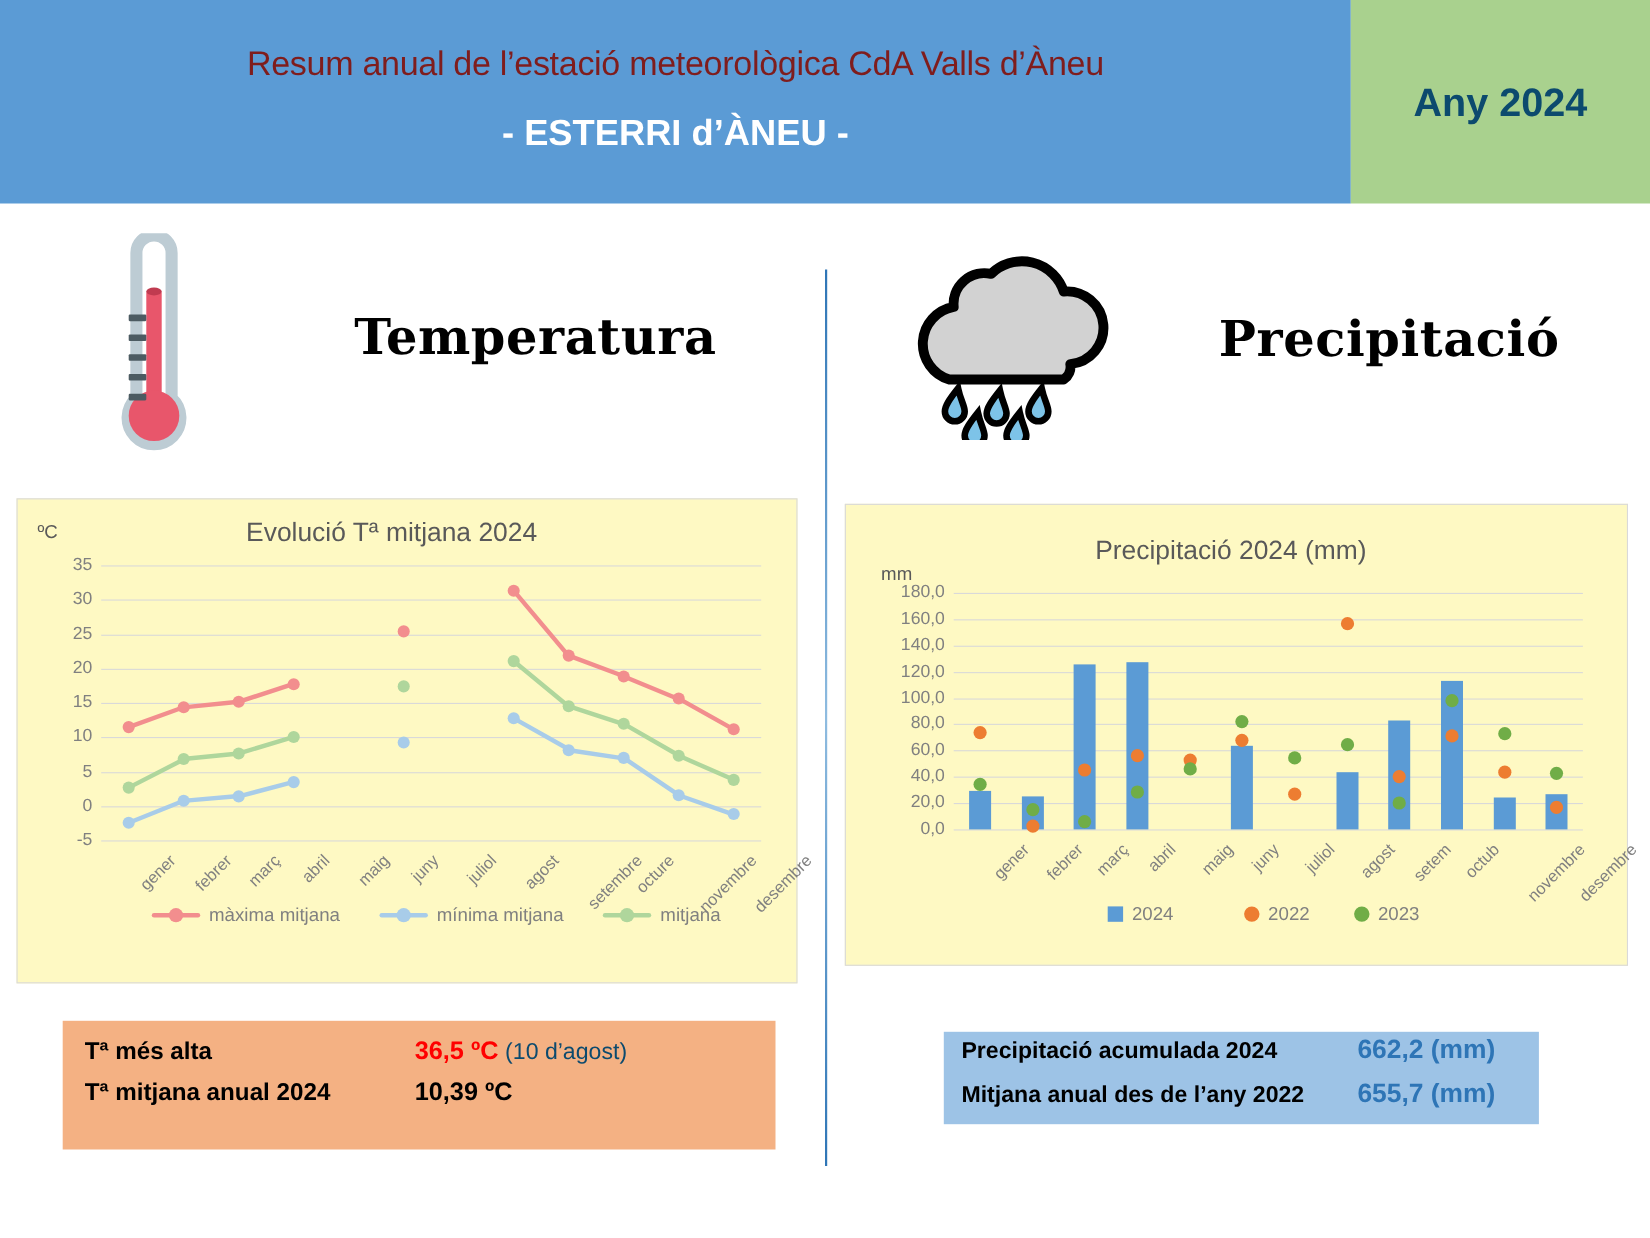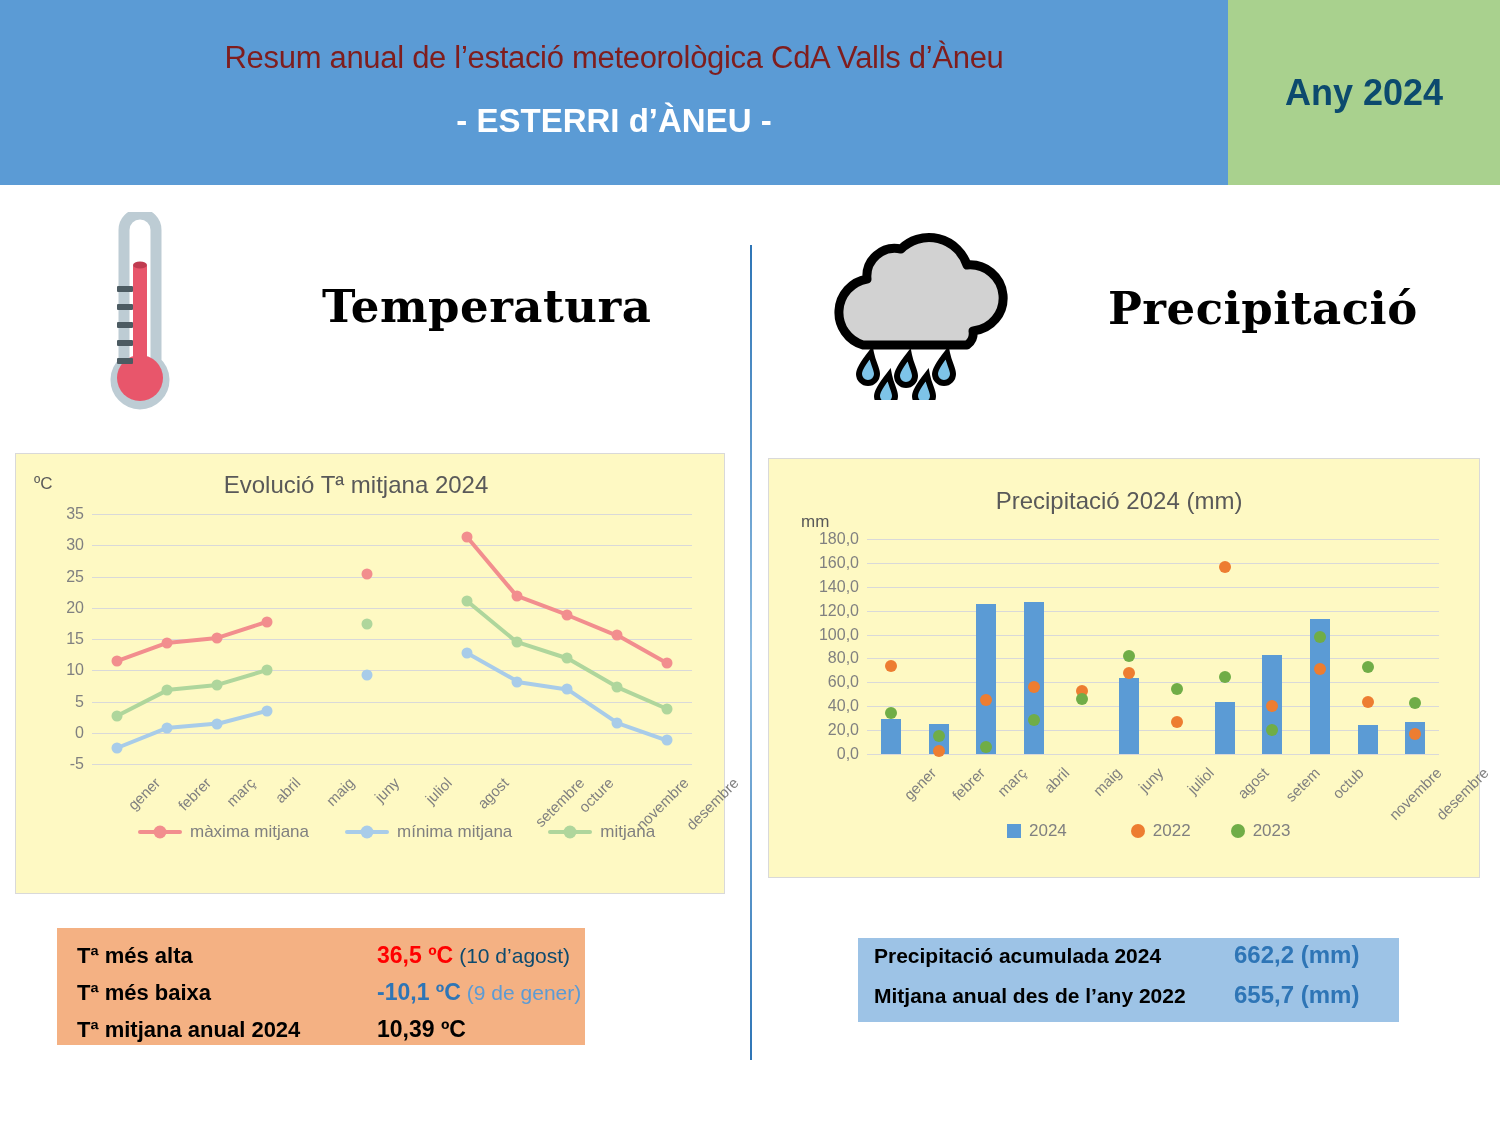--- a/index.html
+++ b/index.html
@@ -99,21 +99,21 @@
     width: 13px; height: 13px; border-radius: 50%;
     transform: translate(-50%, -50%);
   }
   .lg-sq { width: 14px; height: 14px; }
   .lg-dot { width: 14px; height: 14px; border-radius: 50%; }
   .lg-label { color: #808080; font-size: 17px; margin-left: 8px; }
 
   
   .summary { position: absolute; }
   #temp-summary {
-    left: 57px; top: 928px; width: 528px; height: 117px;
+    left: 57px; top: 928px; width: 648px; height: 117px;
     background: #F4B183;
   }
   #prec-summary {
     left: 858px; top: 938px; width: 541px; height: 84px;
     background: #9DC3E6;
   }
   .srow { display: flex; align-items: baseline; }
   .slabel { color: #000000; font-weight: bold; }
   .sval { font-weight: bold; }
   .snote { font-weight: normal; }
@@ -368,25 +368,20 @@
       </div>
   </div>
 
   <div class="summary" id="temp-summary">
     <div class="srow" style="margin-top:14px;">
       <span class="slabel">Tª més alta</span>
       <span class="sval" style="color:#FF0000">36,5 ºC</span>
       <span class="snote" style="color:#0c4a6e">(10 d’agost)</span>
     </div>
     <div class="srow">
-      <span class="slabel">Tª més baixa</span>
-      <span class="sval" style="color:#2E75B6">-10,1 ºC</span>
-      <span class="snote" style="color:#5B9BD5">(9 de gener)</span>
-    </div>
-    <div class="srow">
       <span class="slabel">Tª mitjana anual 2024</span>
       <span class="sval" style="color:#000000">10,39 ºC</span>
       <span class="snote"></span>
     </div>
   </div>
 
   <div class="summary" id="prec-summary">
     <div class="srow" style="margin-top:3px;">
       <span class="slabel">Precipitació acumulada 2024</span>
       <span class="sval">662,2 (mm)</span>

